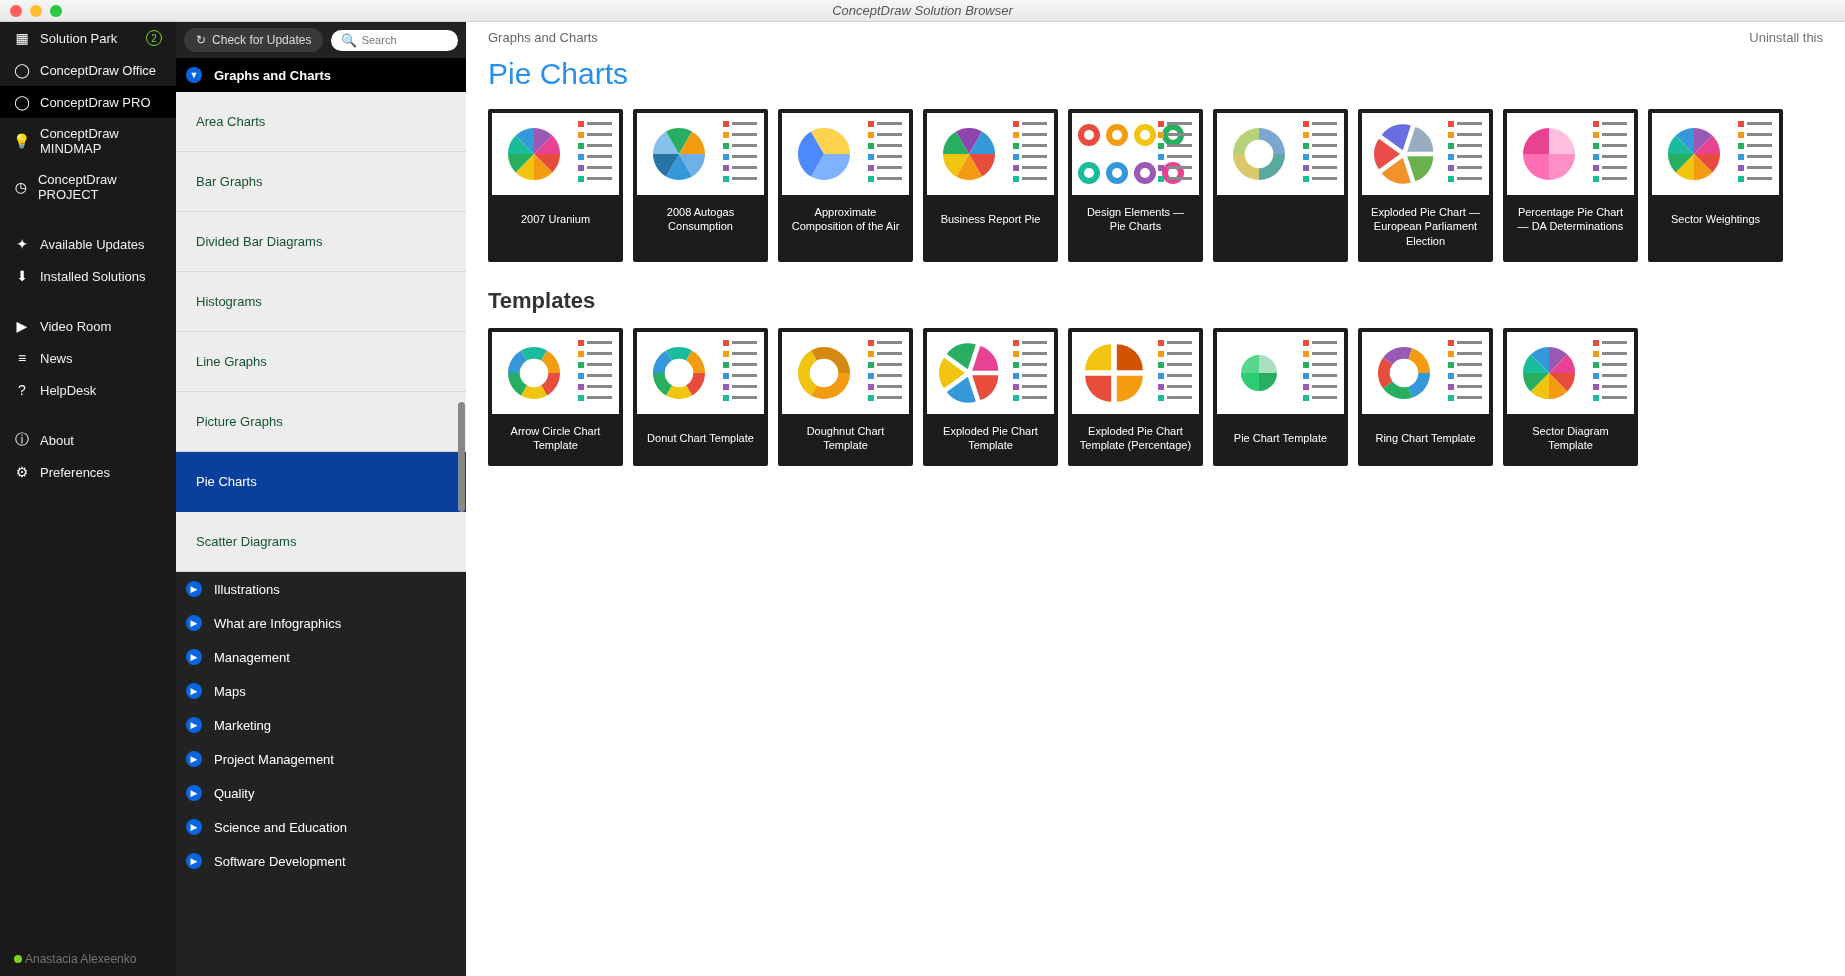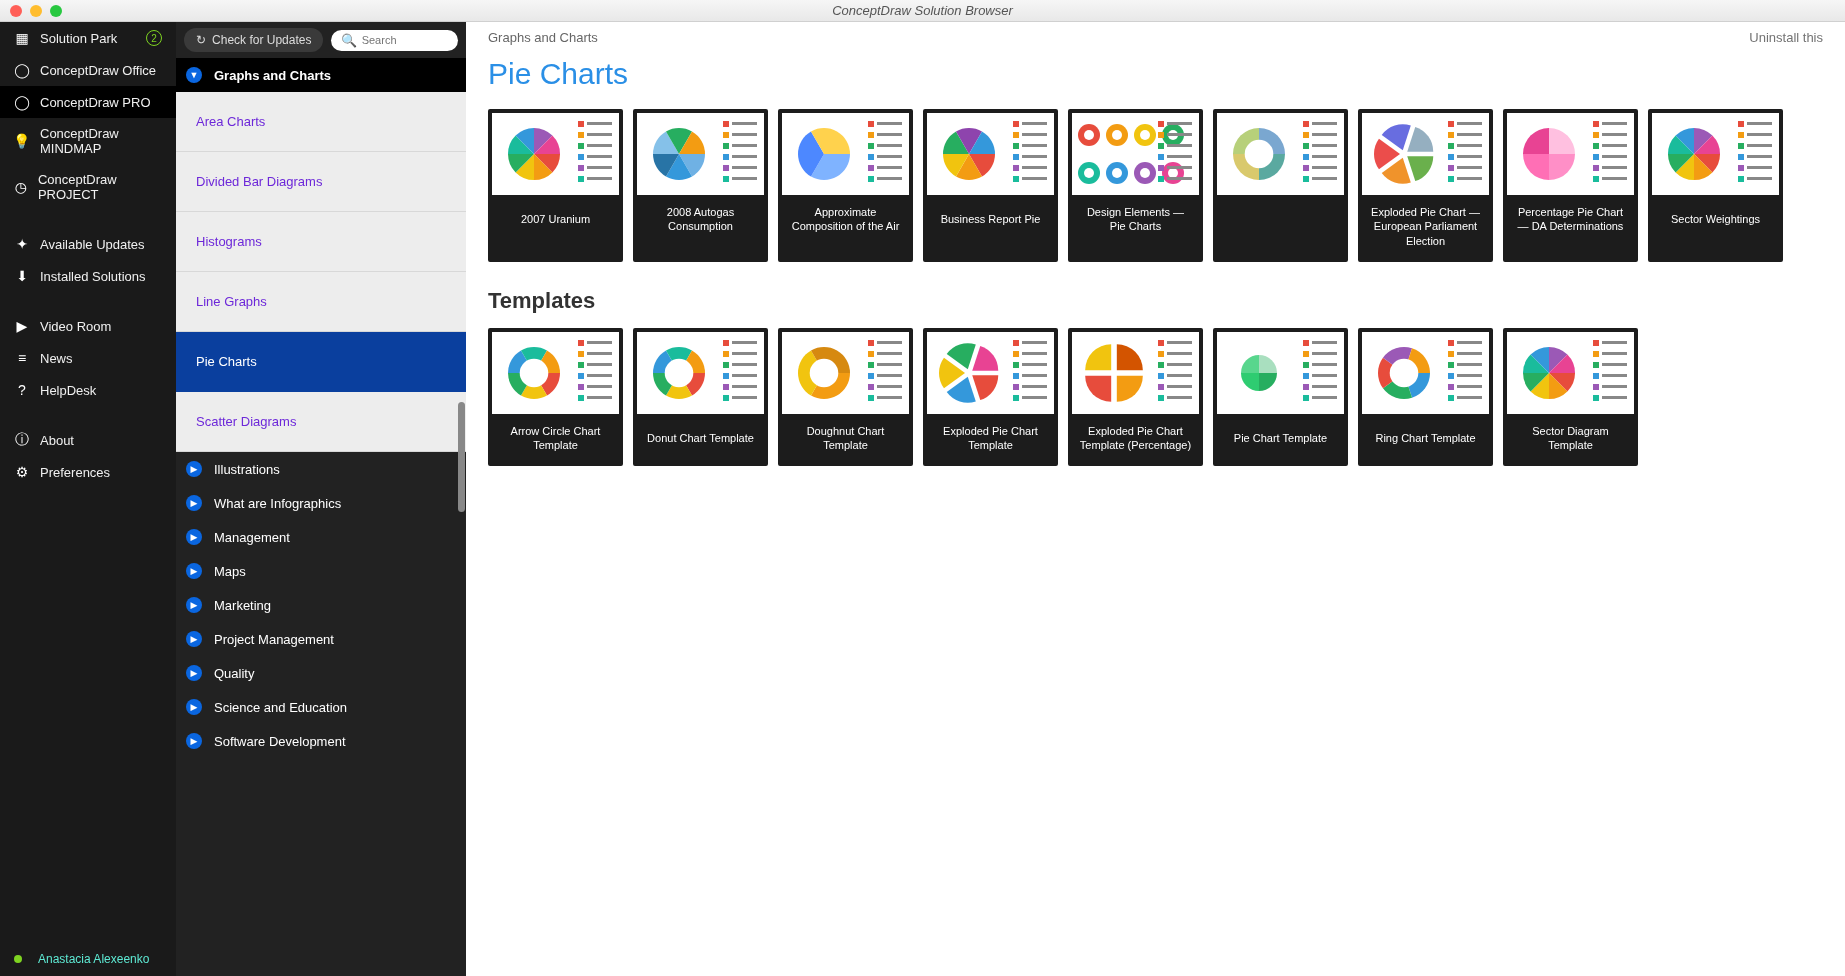--- a/index.html
+++ b/index.html
@@ -14,33 +14,33 @@
 
 .app { display:flex; height:calc(100% - 22px); }
 
 
 .sidebar { width:176px; background:#1a1a1a; color:#f0f0f0; font-size:13px; display:flex; flex-direction:column; }
 .sb-item { display:flex; align-items:center; gap:10px; padding:8px 14px; cursor:pointer; }
 .sb-item.active { background:#000; }
 .sb-icon { width:16px; height:16px; display:flex; align-items:center; justify-content:center; font-size:14px; color:#fff; }
 .badge { margin-left:auto; width:16px; height:16px; border:1.5px solid #7ed321; border-radius:50%; color:#7ed321; font-size:10px; display:flex; align-items:center; justify-content:center; }
 .sb-gap { height:18px; }
-.user { margin-top:auto; padding:10px 14px; display:flex; align-items:center; gap:16px; font-size:12px; color:#5eead4; }
+.user { margin-top:auto; padding:10px 14px; display:flex; align-items:center; gap:3px; font-size:12px; color:#737373; }
 .dot-green { width:8px; height:8px; background:#7ed321; border-radius:50%; }
 
 
 .navcol { width:290px; background:#222; display:flex; flex-direction:column; position:relative; }
 .nav-top { display:flex; gap:8px; align-items:center; padding:6px 8px; background:#222; }
 .chk-upd { background:#3a3a3a; border-radius:14px; color:#ddd; font-size:12px; padding:5px 12px; display:flex; align-items:center; gap:6px; cursor:pointer; }
 .search { flex:1; background:#fff; border-radius:14px; display:flex; align-items:center; padding:3px 10px; font-size:13px; }
 .search input { border:none; outline:none; width:100%; font-size:11px; }
 .cat-head { background:#000; color:#fff; padding:9px 18px 9px 10px; font-size:13px; font-weight:600; display:flex; align-items:center; gap:12px; }
 .arrow-circ { width:16px; height:16px; background:#0a66e0; border-radius:50%; display:flex; align-items:center; justify-content:center; color:#fff; font-size:9px; }
 .sub-list { background:#ededed; }
-.sub-item { padding:22px 20px; border-bottom:1px solid #d8d8d8; font-size:13px; color:#6d28d9; cursor:pointer; }
+.sub-item { padding:22px 20px; border-bottom:1px solid #d8d8d8; font-size:13px; color:#14532d; cursor:pointer; }
 .sub-item.sel { background:#0a3f9e; color:#fff; border-bottom:1px solid #0a3f9e; }
 .cat-row { background:#222; color:#fff; padding:9px 18px 9px 10px; font-size:13px; display:flex; align-items:center; gap:12px; cursor:pointer; }
 .scrollbar { position:absolute; right:1px; top:380px; width:7px; height:110px; background:#888; border-radius:4px; }
 
 
 .main { flex:1; background:#fff; overflow-y:auto; position:relative; }
 .crumb-row { display:flex; justify-content:space-between; align-items:center; padding:8px 22px 4px; font-size:13px; color:#666; }
 .uninstall { color:#737373; }
 .h1 { color:#2a8fe6; font-size:30px; font-weight:400; padding:8px 22px 18px; }
 .h2 { color:#333; font-size:22px; font-weight:700; padding:26px 22px 14px; }
@@ -143,23 +143,25 @@
         <span style="color:#555;margin-right:4px;">🔍</span>
         <input placeholder="Search" style="">
       </div>
     </div>
     <div class="cat-head">
       <span class="arrow-circ">▼</span>
       <span>Graphs and Charts</span>
     </div>
     <div class="sub-list" id="sub-list">
         <div class="sub-item">Area Charts</div>
+        <div class="sub-item">Bar Graphs</div>
         <div class="sub-item">Divided Bar Diagrams</div>
         <div class="sub-item">Histograms</div>
         <div class="sub-item">Line Graphs</div>
+        <div class="sub-item">Picture Graphs</div>
         <div class="sub-item sel">Pie Charts</div>
         <div class="sub-item">Scatter Diagrams</div>
       </div>
     <div id="cat-list">
         <div class="cat-row">
           <span class="arrow-circ">▶</span>
           <span>Illustrations</span>
         </div>
         <div class="cat-row">
           <span class="arrow-circ">▶</span>

